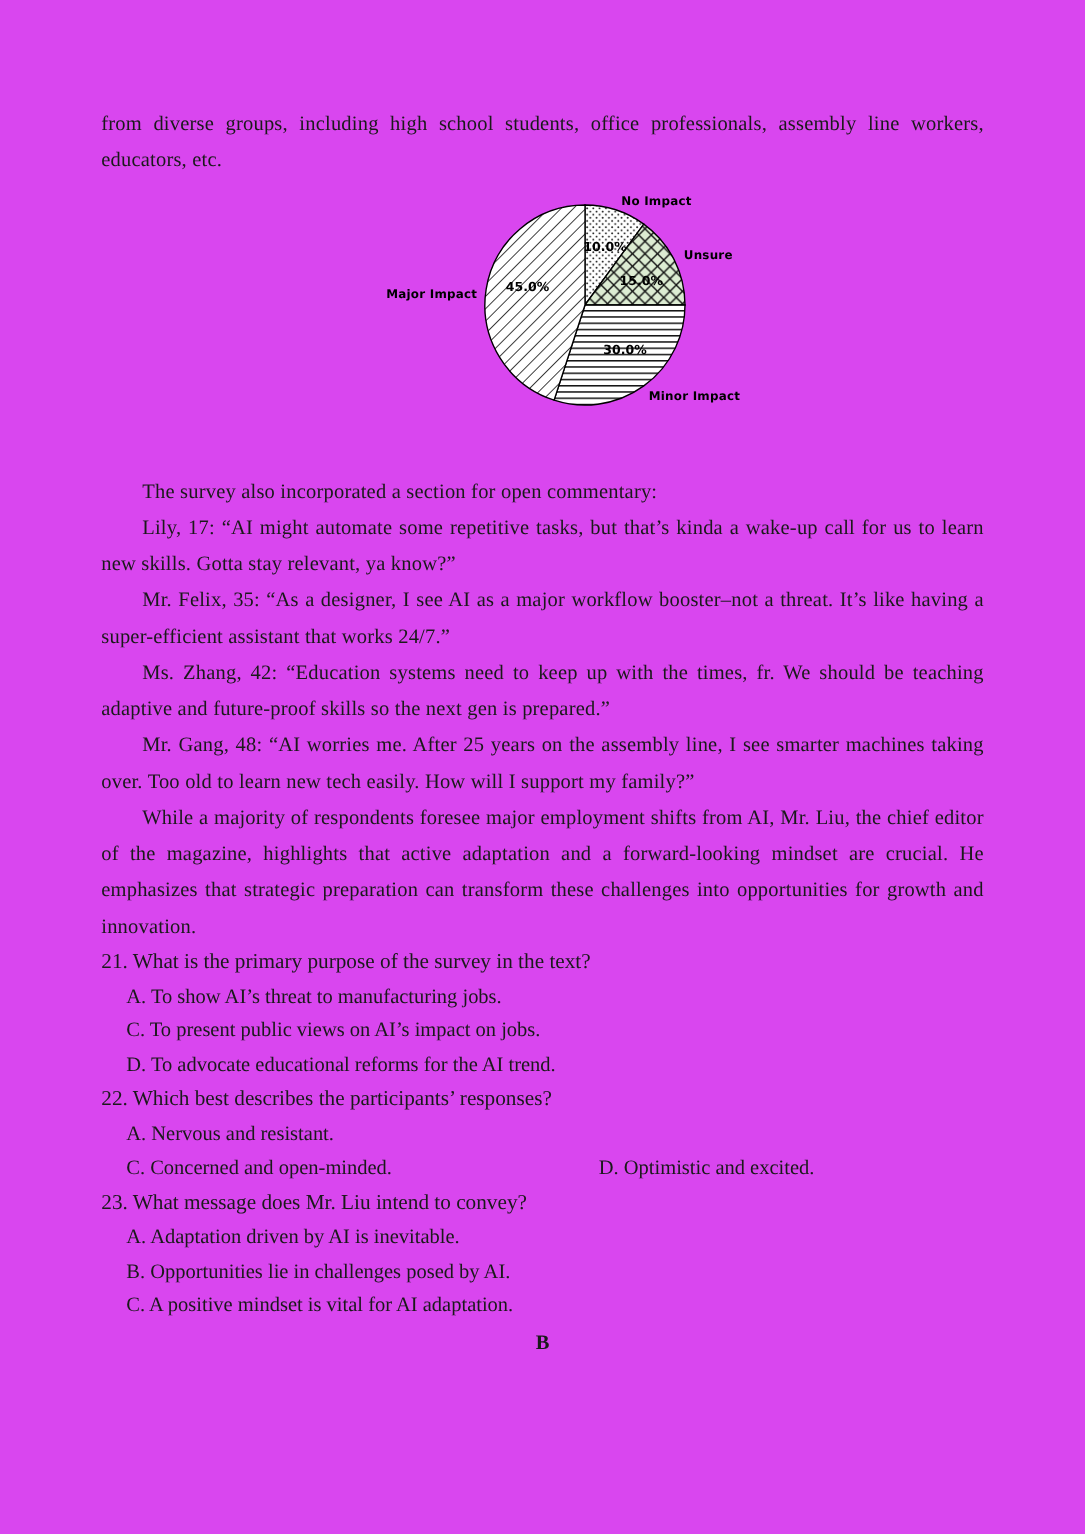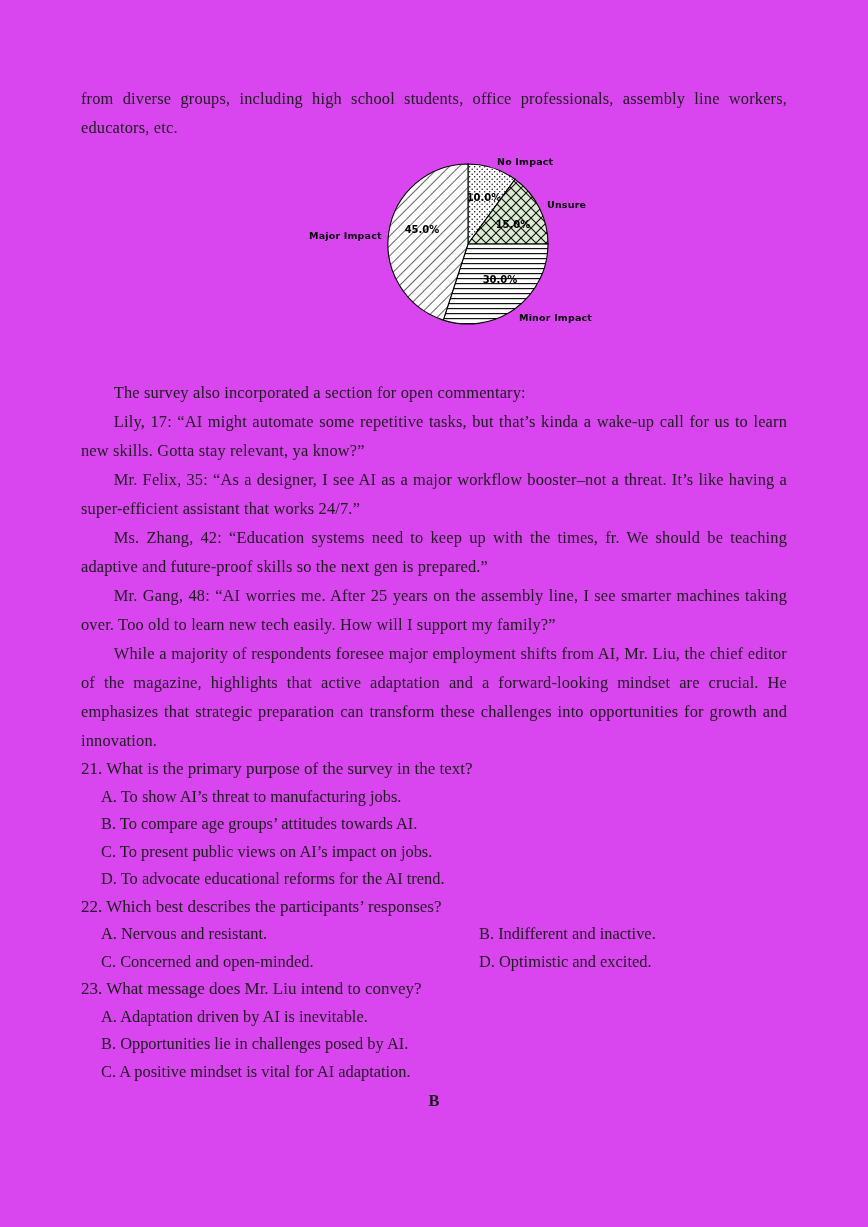--- a/index.html
+++ b/index.html
@@ -175,33 +175,31 @@
     <p class="body-text para-block indent">Mr. Gang, 48: “AI worries me. After 25 years on the assembly line, I see smarter machines taking over. Too old to learn new tech easily. How will I support my family?”</p>
 
     <p class="body-text para-block indent">While a majority of respondents foresee major employment shifts from AI, Mr. Liu, the chief editor of the magazine, highlights that active adaptation and a forward-looking mindset are crucial. He emphasizes that strategic preparation can transform these challenges into opportunities for growth and innovation.</p>
 
     <div class="question">
       <div class="q-stem">
         <span>21.</span>
         <span>What is the primary purpose of the survey in the text?</span>
       </div>
       <div class="opt">A. To show AI’s threat to manufacturing jobs.</div>
-      <div class="opt">B. To compare age groups’ attitudes towards AI.</div>
       <div class="opt">C. To present public views on AI’s impact on jobs.</div>
       <div class="opt">D. To advocate educational reforms for the AI trend.</div>
     </div>
 
     <div class="question">
       <div class="q-stem">
         <span>22.</span>
         <span>Which best describes the participants’ responses?</span>
       </div>
       <div class="opt-row">
         <div class="opt-col first">A. Nervous and resistant.</div>
-        <div class="opt-col">B. Indifferent and inactive.</div>
       </div>
       <div class="opt-row">
         <div class="opt-col first">C. Concerned and open-minded.</div>
         <div class="opt-col">D. Optimistic and excited.</div>
       </div>
     </div>
 
     <div class="question">
       <div class="q-stem">
         <span>23.</span>

